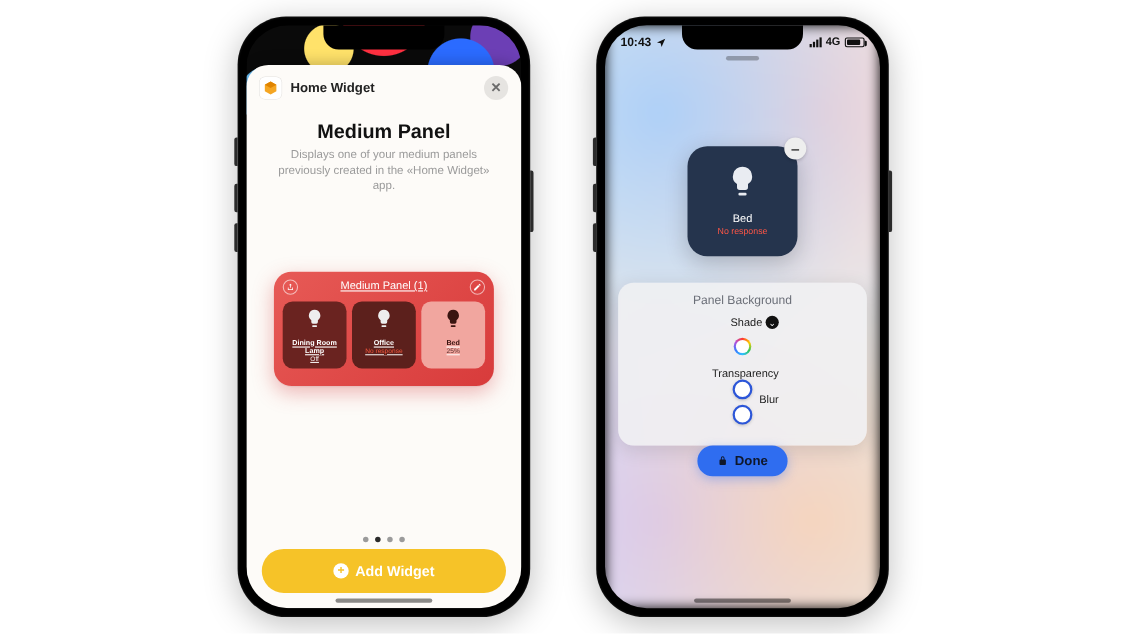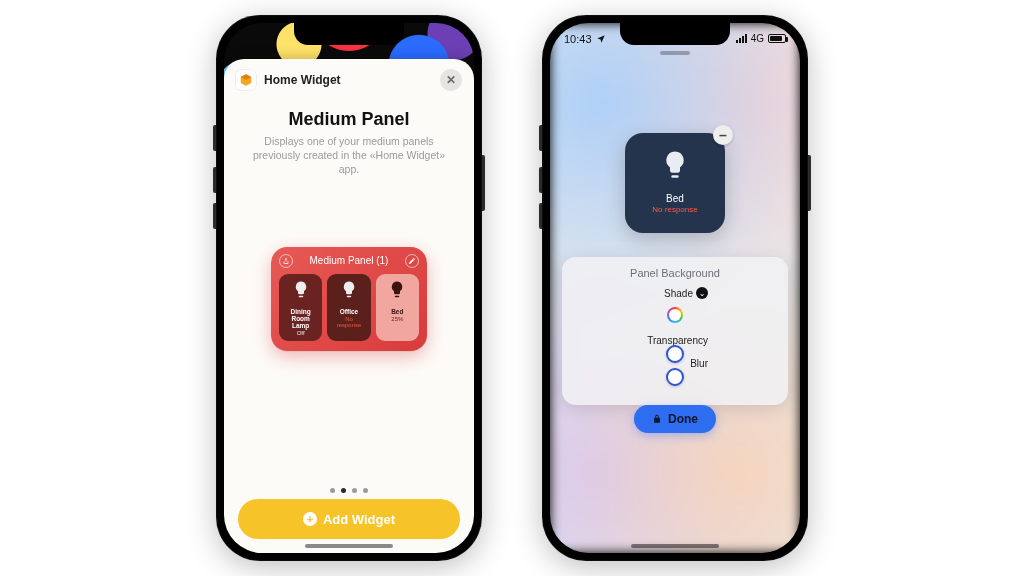--- a/index.html
+++ b/index.html
@@ -95,25 +95,25 @@
     background:#e6e4e1; color:#6b6b6b;
     display:flex;align-items:center;justify-content:center;
     font-size:12px; font-weight:600;
   }
   .sheet-body{ padding: 6px 18px 0 18px; text-align:center; flex:1; position:relative;}
   .heading {font-size:18px;font-weight:700;color:#111;margin-top:6px;}
   .subtext {font-size:10.5px;color:#9b9b9b;margin-top:4px;line-height:1.35;}
 
   
   .widget-card {
-    margin:70px auto 0; width:156px; height:104px;
+    margin:70px auto 0; width:200px; height:104px;
     background:linear-gradient(135deg,#e75a56,#d83b3b);
     border-radius:16px; padding:7px 8px;
     box-shadow:0 6px 18px rgba(210,60,60,.35), 0 1px 0 rgba(0,0,0,.05);
-    color:#fff; position:relative;
+    color:#fff; position:relative;text-decoration:underline;
   }
   .wc-top{display:flex;align-items:center;font-size:10px;font-weight:500;}
   .wc-top .pill{width:14px;height:14px;border-radius:7px;border:1px solid rgba(255,255,255,.6);display:flex;align-items:center;justify-content:center;}
   .wc-top .pill svg{width:8px;height:8px;}
   .wc-title{flex:1;text-align:center;}
   .wc-tiles{display:flex;gap:5px;margin-top:6px;}
   .tile{flex:1;border-radius:9px;padding:6px 6px 5px;display:flex;flex-direction:column;}
   .tile .bulb{align-self:center;margin-bottom:6px;}
   .tile .bulb svg{width:18px;height:18px;}
   .t-name{font-size:6.5px;font-weight:600;line-height:1.1;}
@@ -129,21 +129,21 @@
   .dots span.active{background:#2b2b2b;}
   .add-btn{
     position:absolute;left:14px;right:14px;bottom:14px;height:40px;
     background:#f6c328;border-radius:20px;color:#fff;
     display:flex;align-items:center;justify-content:center;gap:6px;
     font-size:13px;font-weight:600;
   }
   .add-btn .plus{width:14px;height:14px;border-radius:7px;background:#fff;color:#f6c328;display:flex;align-items:center;justify-content:center;font-size:11px;font-weight:800;}
 
   
-  .statusbar{position:absolute;top:0;left:0;right:0;height:26px;padding:5px 14px 0;display:flex;justify-content:space-between;align-items:center;font-size:11px;font-weight:400;color:#111;z-index:30;text-align:right;}
+  .statusbar{position:absolute;top:0;left:0;right:0;height:26px;padding:5px 14px 0;display:flex;justify-content:space-between;align-items:center;font-size:11px;font-weight:700;color:#111;z-index:30;text-align:right;}
   .statusbar .left{display:flex;gap:4px;align-items:center;}
   .statusbar .right{display:flex;gap:4px;align-items:center;font-size:10px;}
   .sig{display:inline-flex;gap:1px;align-items:flex-end;}
   .sig i{width:2px;background:#111;display:inline-block;}
   .sig i:nth-child(1){height:3px}.sig i:nth-child(2){height:5px}.sig i:nth-child(3){height:7px}.sig i:nth-child(4){height:9px}
   .batt{width:18px;height:9px;border:1px solid #111;border-radius:2px;position:relative;}
   .batt::after{content:"";position:absolute;right:-3px;top:2px;width:2px;height:5px;background:#111;border-radius:0 1px 1px 0;}
   .batt i{position:absolute;left:1px;top:1px;bottom:1px;width:12px;background:#111;border-radius:1px;}
   .pillbar{position:absolute;top:28px;left:50%;transform:translateX(-50%);width:30px;height:4px;background:rgba(0,0,0,.28);border-radius:2px;z-index:25;}
 

